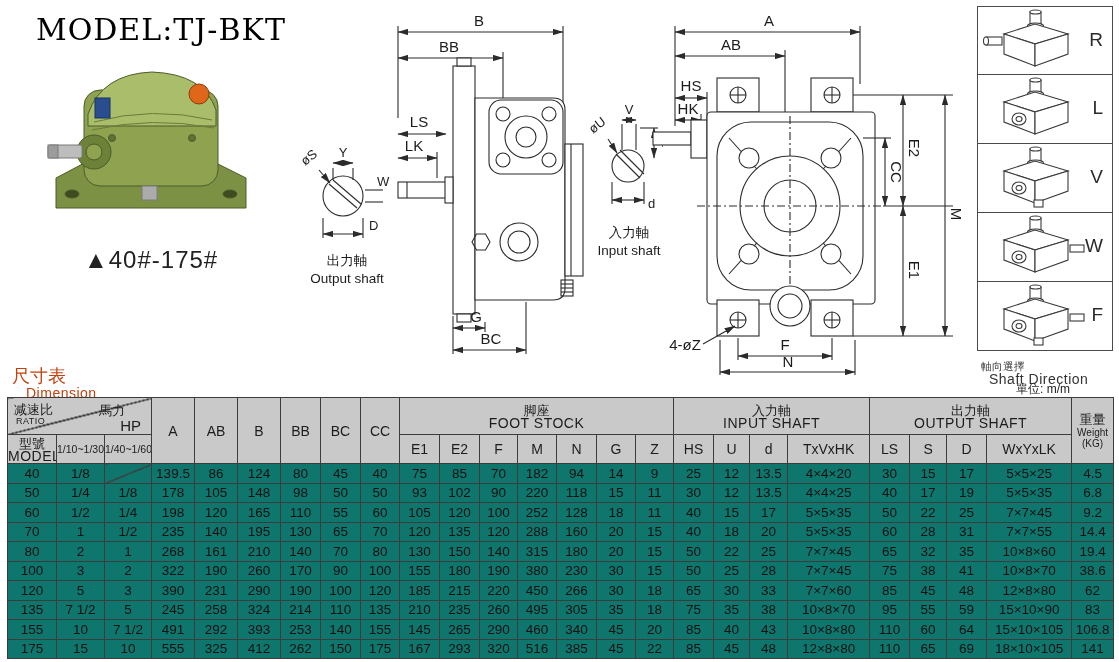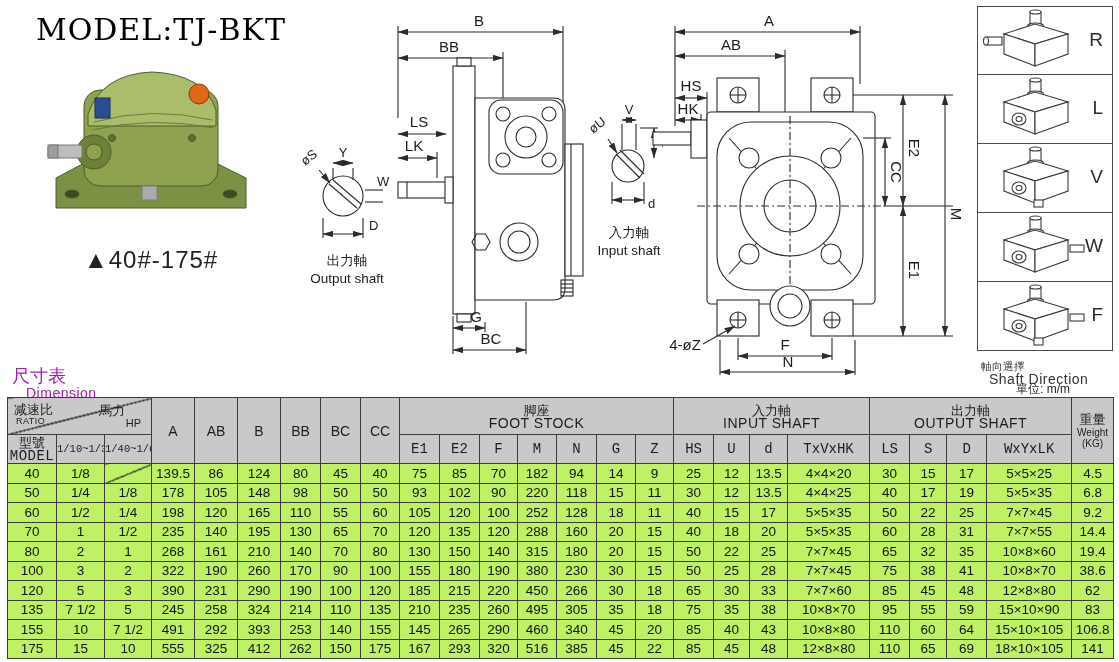--- a/index.html
+++ b/index.html
@@ -31,44 +31,44 @@
     width:136px; height:69px; border:1.4px solid #4a4a4a; border-top-width:0;
     position:relative; background:#fff;
   }
   .shaft-cell:first-child { border-top-width:1.4px; }
   .shaft-letter {
     position:absolute; right:9px; top:22px; font-size:19px; color:#2b2b2b;
   }
   .shaft-caption { position:absolute; left:981px; top:360px; font-size:10.5px; color:#333; letter-spacing:.5px; }
   .shaft-caption .en { margin-left:8px; }
   
-  .dim-title { position:absolute; left:12px; top:364px; font-size:18px; color:#a21caf; }
+  .dim-title { position:absolute; left:12px; top:364px; font-size:18px; color:#c2410c; }
   .dim-title .en { margin-left:14px; }
   .unit-label { position:absolute; left:1016px; top:381px; font-size:12px; color:#222; }
   
   .tblwrap { position:absolute; left:7px; top:397px; }
-  table { border-collapse:collapse; table-layout:fixed; width:1106px; background:#bef264; }
+  table { border-collapse:collapse; table-layout:fixed; width:1106px; background:#0f766e; }
   th, td { border:1.4px solid #3c3c3c; text-align:center; vertical-align:middle; overflow:hidden; white-space:nowrap; }
   thead th { background:#c9c9c9; font-weight:normal; }
   .hr1 th { height:37px; }
-  .hr2 th { height:29px;font-family:Liberation Mono, monospace; }
+  .hr2 th { height:29px; }
   tbody td { height:19.5px; font-size:13.5px; padding:0; color:#111; }
   .zh  { display:block; font-size:13px; line-height:14px; }
   .en  { display:block; font-size:14px;  line-height:10px; letter-spacing:.5px; }
   .lett { font-size:14px; }
   .diag-cell { position:relative;
     background-image:linear-gradient(to bottom right,
       transparent calc(50% - 0.8px), #3c3c3c calc(50% - 0.8px),
       #3c3c3c calc(50% + 0.8px), transparent calc(50% + 0.8px));
   }
   .diag-cell span { position:absolute; display:block; }
   .dc-ratio-zh { left:6px; top:3px;  font-size:13px; }
   .dc-ratio-en { left:8px; top:18px; font-size:9px; letter-spacing:.5px; }
   .dc-hp-zh    { right:26px; top:4px; font-size:13px; }
-  .dc-hp-en    { right:10px; top:19px; font-size:11px; }
+  .dc-hp-en    { right:10px; top:19px; font-size:15px; }
   td.diag { background-image:linear-gradient(to bottom right,
       transparent calc(50% - 0.7px), #3c3c3c calc(50% - 0.7px),
       #3c3c3c calc(50% + 0.7px), transparent calc(50% + 0.7px)); }
   .wt-unit { display:block; font-size:10px; line-height:11px; }
 </style>
 </head>
 <body>
 
 <div class="page">
 

